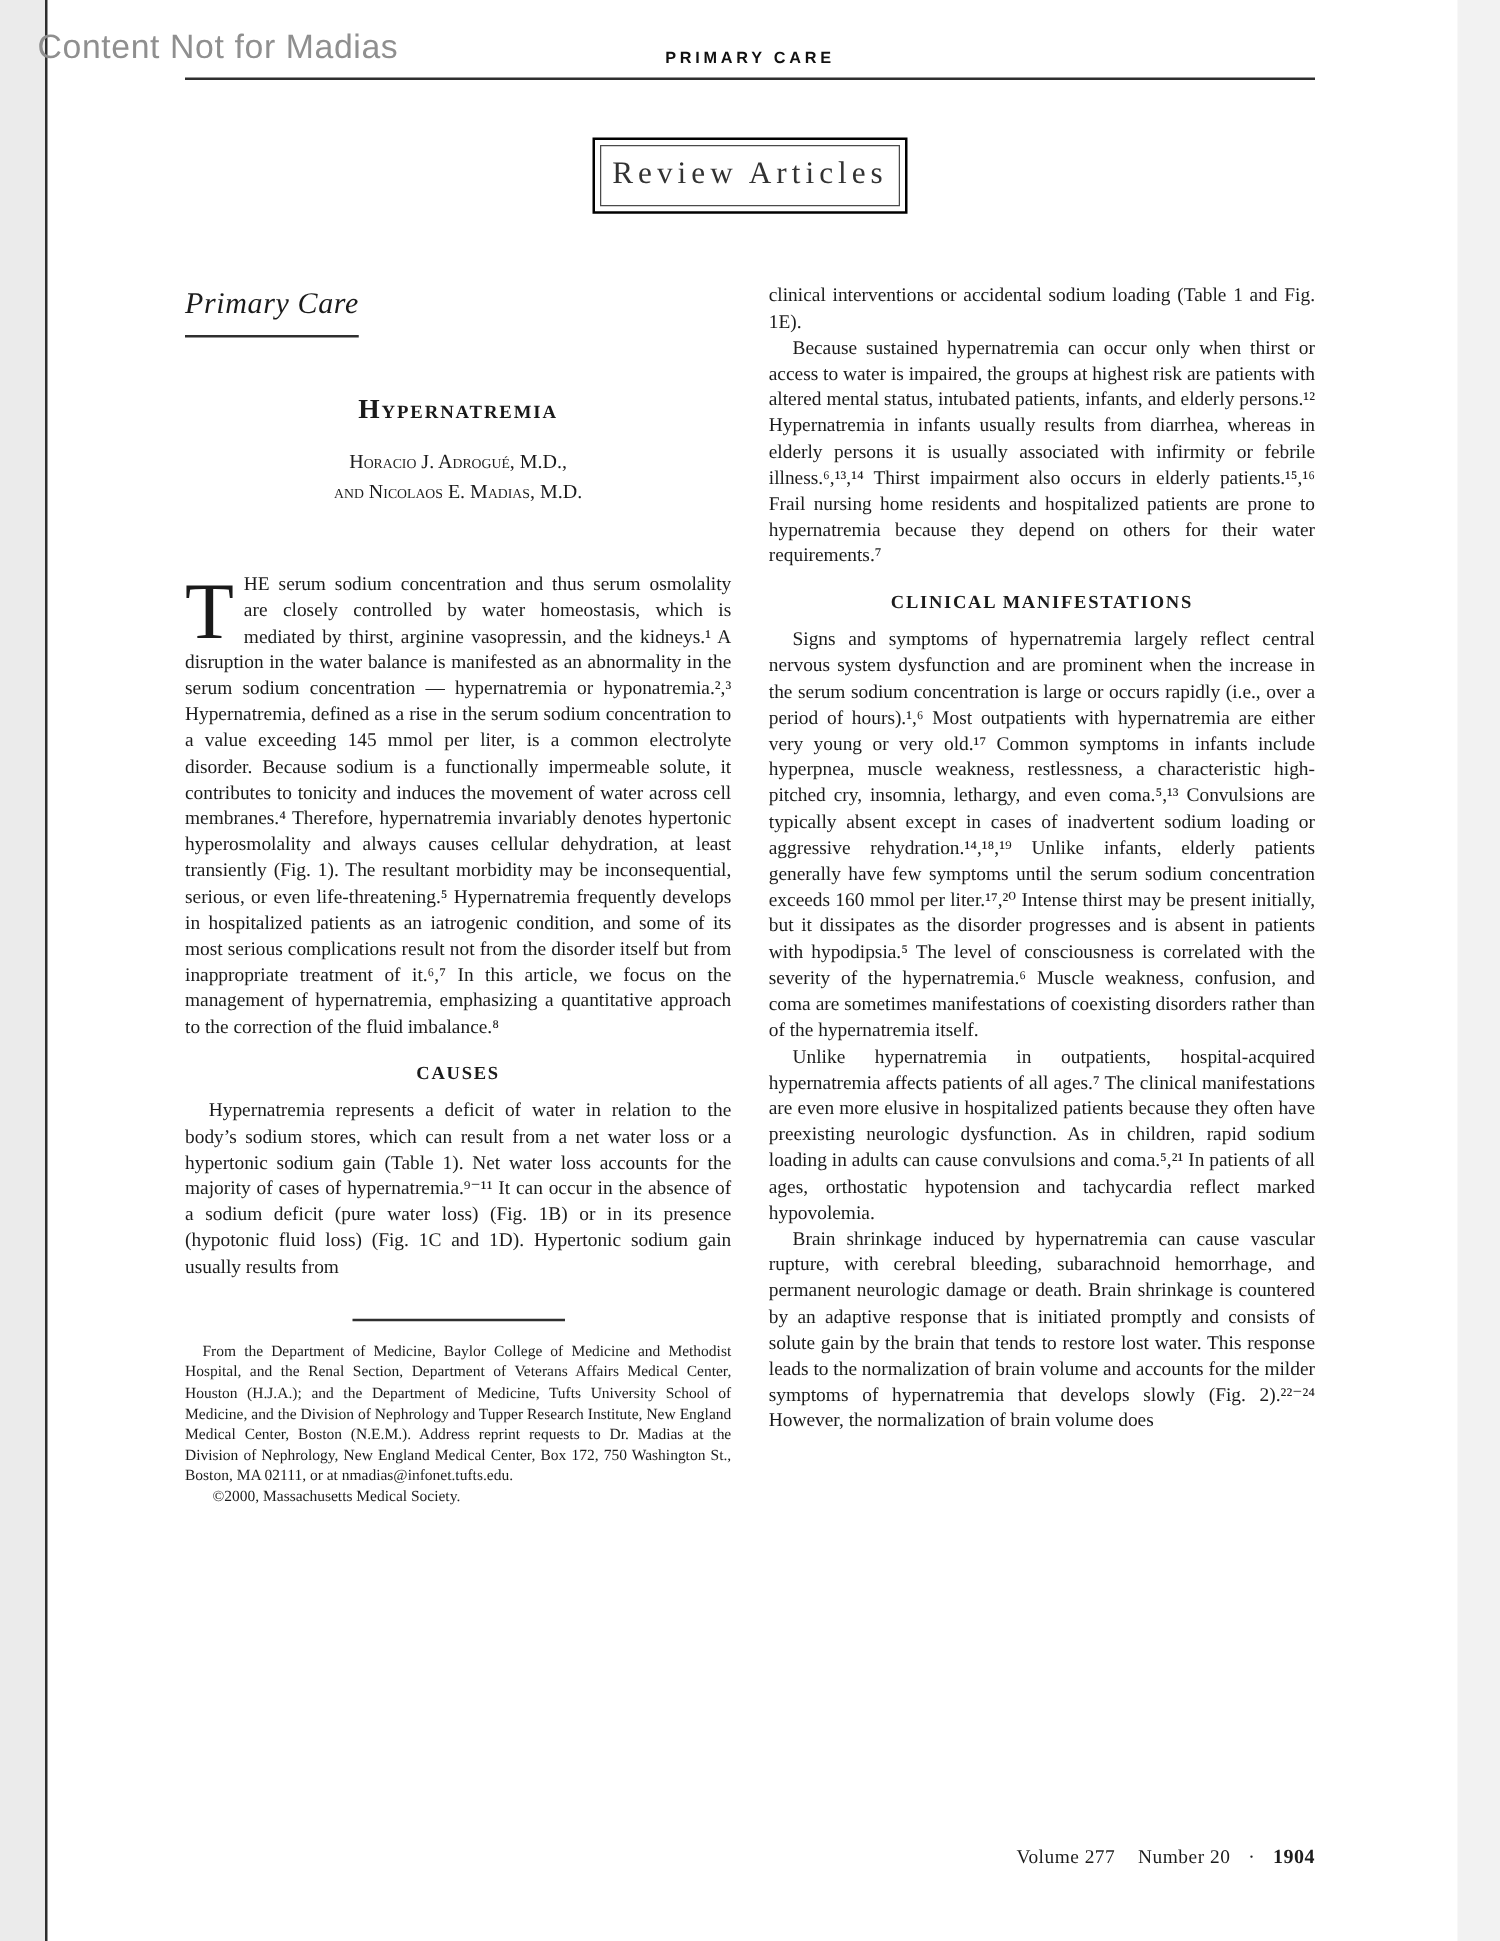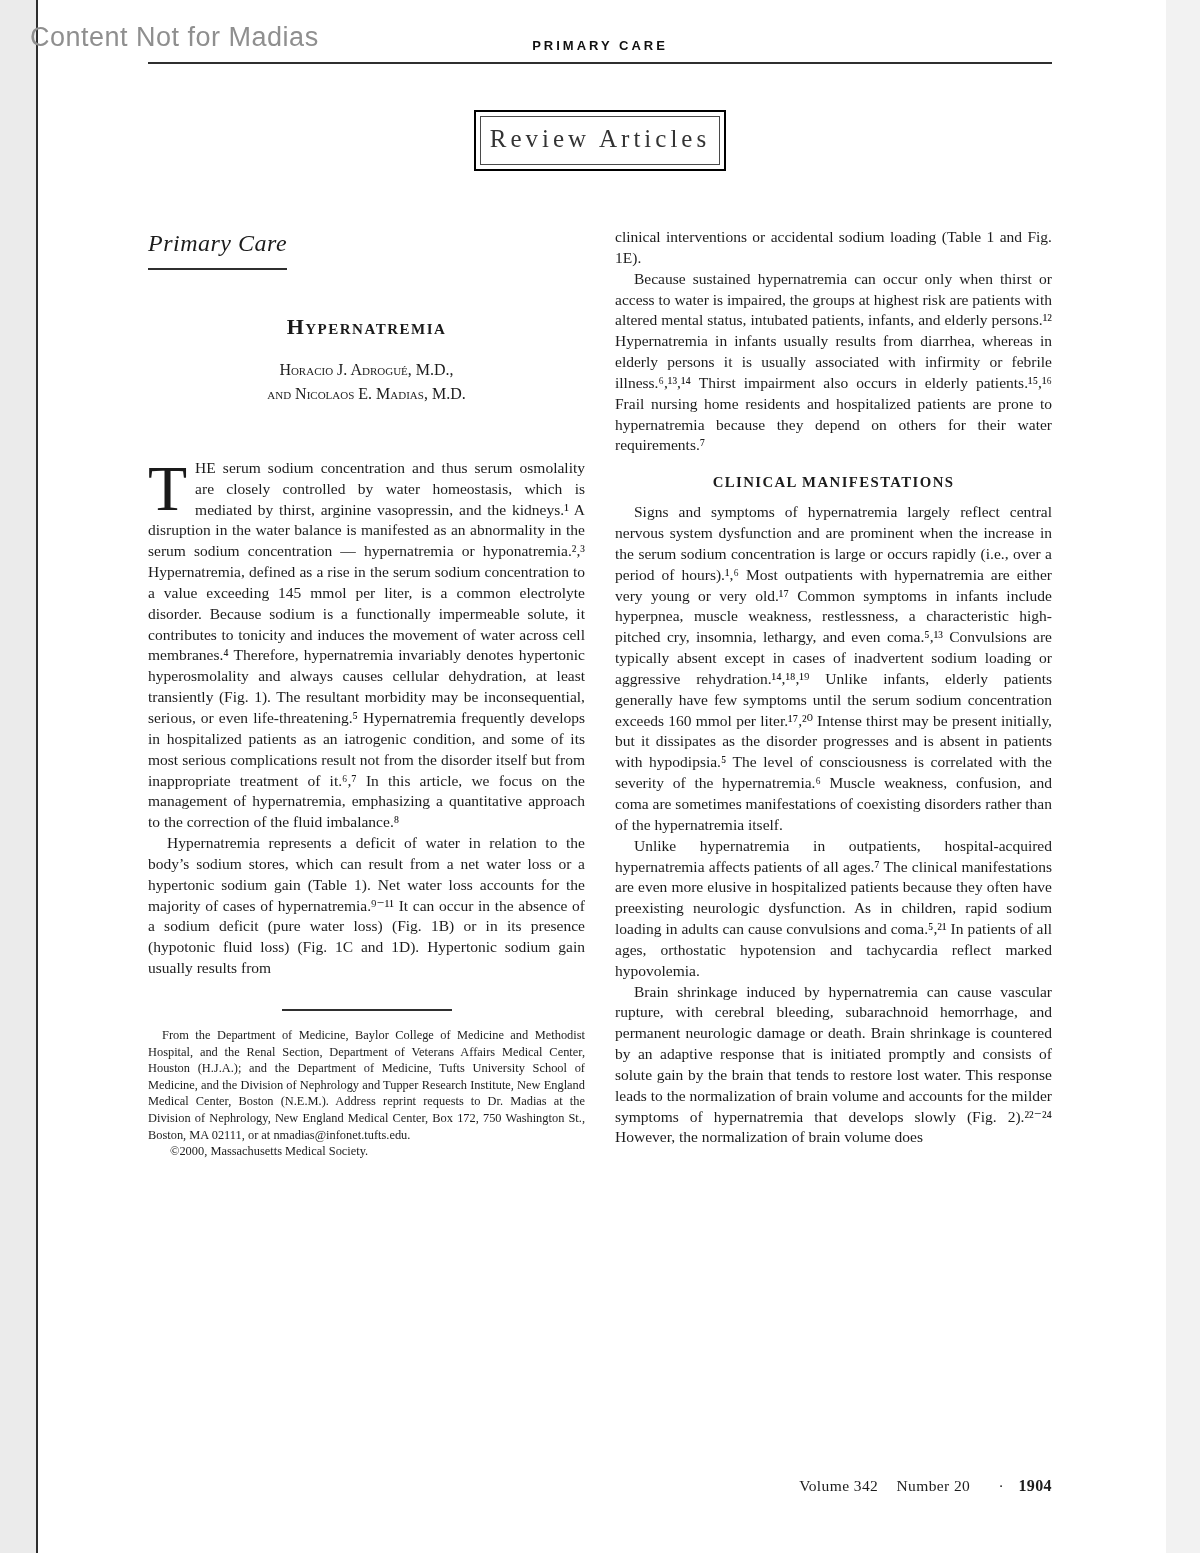--- a/index.html
+++ b/index.html
@@ -71,21 +71,21 @@
   .foot-rule { border-top:2px solid #2f2f2f; width:170px; margin:30px auto 16px; height:0; }
   .footnote { font-size:12.4px; line-height:1.34; text-align:justify; }
   .footnote-first { text-indent:14px; }
   .copyright { text-indent:22px; text-align:left; }
 
   .footer {
     position:absolute; top:1477px; right:148px;
     font-size:15.5px; letter-spacing:0.4px; color:#1c1c1c;
   }
   .footer .vol { margin-right:14px; }
-  .footer .num { margin-right:24px; }
+  .footer .num { margin-right:10px; }
   .footer .sep { margin-right:10px; }
   .footer .pageno { font-weight:bold; font-size:16px; }
 </style>
 </head>
 <body>
 
 <div class="edge-left"></div>
 <div class="edge-left-line"></div>
 <div class="edge-right"></div>
 
@@ -111,20 +111,21 @@
 
       <h1 class="article-title">Hypernatremia</h1>
 
       <div class="authors">
         <span>Horacio J. Adrogué, M.D.,</span><br>
         <span>and Nicolaos E. Madias, M.D.</span>
       </div>
 
       <p><span class="dropcap">T</span><span>HE serum sodium concentration and thus serum osmolality are closely controlled by water homeostasis, which is mediated by thirst, arginine vasopressin, and the kidneys.¹ A disruption in the water balance is manifested as an abnormality in the serum sodium concentration — hypernatremia or hyponatremia.²,³ Hypernatremia, defined as a rise in the serum sodium concentration to a value exceeding 145 mmol per liter, is a common electrolyte disorder. Because sodium is a functionally impermeable solute, it contributes to tonicity and induces the movement of water across cell membranes.⁴ Therefore, hypernatremia invariably denotes hypertonic hyperosmolality and always causes cellular dehydration, at least transiently (Fig. 1). The resultant morbidity may be inconsequential, serious, or even life-threatening.⁵ Hypernatremia frequently develops in hospitalized patients as an iatrogenic condition, and some of its most serious complications result not from the disorder itself but from inappropriate treatment of it.⁶,⁷ In this article, we focus on the management of hypernatremia, emphasizing a quantitative approach to the correction of the fluid imbalance.⁸</span></p>
 
+      <h3 class="sect">CAUSES</h3>
 
       <p class="indent">Hypernatremia represents a deficit of water in relation to the body’s sodium stores, which can result from a net water loss or a hypertonic sodium gain (Table 1). Net water loss accounts for the majority of cases of hypernatremia.⁹⁻¹¹ It can occur in the absence of a sodium deficit (pure water loss) (Fig. 1B) or in its presence (hypotonic fluid loss) (Fig. 1C and 1D). Hypertonic sodium gain usually results from</p>
 
       <div class="foot-rule"></div>
 
       <p class="footnote footnote-first">From the Department of Medicine, Baylor College of Medicine and Methodist Hospital, and the Renal Section, Department of Veterans Affairs Medical Center, Houston (H.J.A.); and the Department of Medicine, Tufts University School of Medicine, and the Division of Nephrology and Tupper Research Institute, New England Medical Center, Boston (N.E.M.). Address reprint requests to Dr. Madias at the Division of Nephrology, New England Medical Center, Box 172, 750 Washington St., Boston, MA 02111, or at nmadias@infonet.tufts.edu.</p>
       <p class="footnote copyright">©2000, Massachusetts Medical Society.</p>
     </div>
 
     <div class="col">
@@ -135,17 +136,17 @@
 
       <p class="indent">Signs and symptoms of hypernatremia largely reflect central nervous system dysfunction and are prominent when the increase in the serum sodium concentration is large or occurs rapidly (i.e., over a period of hours).¹,⁶ Most outpatients with hypernatremia are either very young or very old.¹⁷ Common symptoms in infants include hyperpnea, muscle weakness, restlessness, a characteristic high-pitched cry, insomnia, lethargy, and even coma.⁵,¹³ Convulsions are typically absent except in cases of inadvertent sodium loading or aggressive rehydration.¹⁴,¹⁸,¹⁹ Unlike infants, elderly patients generally have few symptoms until the serum sodium concentration exceeds 160 mmol per liter.¹⁷,²⁰ Intense thirst may be present initially, but it dissipates as the disorder progresses and is absent in patients with hypodipsia.⁵ The level of consciousness is correlated with the severity of the hypernatremia.⁶ Muscle weakness, confusion, and coma are sometimes manifestations of coexisting disorders rather than of the hypernatremia itself.</p>
       <p class="indent">Unlike hypernatremia in outpatients, hospital-acquired hypernatremia affects patients of all ages.⁷ The clinical manifestations are even more elusive in hospitalized patients because they often have preexisting neurologic dysfunction. As in children, rapid sodium loading in adults can cause convulsions and coma.⁵,²¹ In patients of all ages, orthostatic hypotension and tachycardia reflect marked hypovolemia.</p>
       <p class="indent">Brain shrinkage induced by hypernatremia can cause vascular rupture, with cerebral bleeding, subarachnoid hemorrhage, and permanent neurologic damage or death. Brain shrinkage is countered by an adaptive response that is initiated promptly and consists of solute gain by the brain that tends to restore lost water. This response leads to the normalization of brain volume and accounts for the milder symptoms of hypernatremia that develops slowly (Fig. 2).²²⁻²⁴ However, the normalization of brain volume does</p>
     </div>
 
   </div>
 </div>
 
 <div class="footer">
-  <span class="vol">Volume 342</span>
+  <span class="vol">Volume 277</span>
   <span class="num">Number 20</span>
   <span class="sep">·</span>
   <span class="pageno">1904</span>
 </div>
 
 </body></html>

